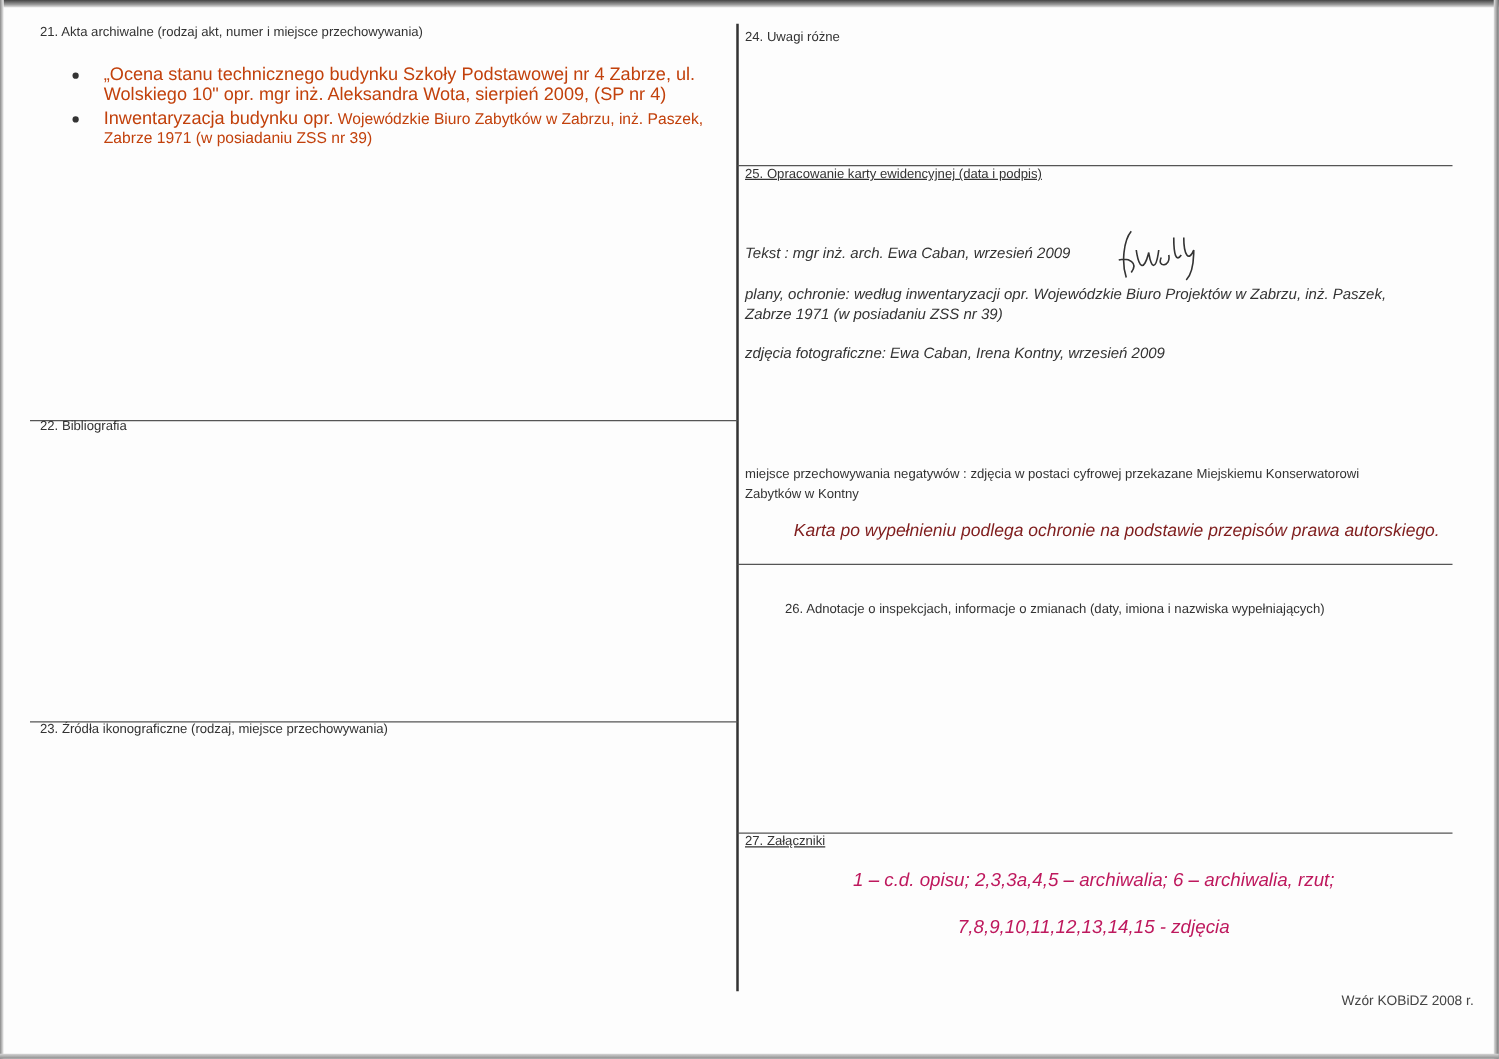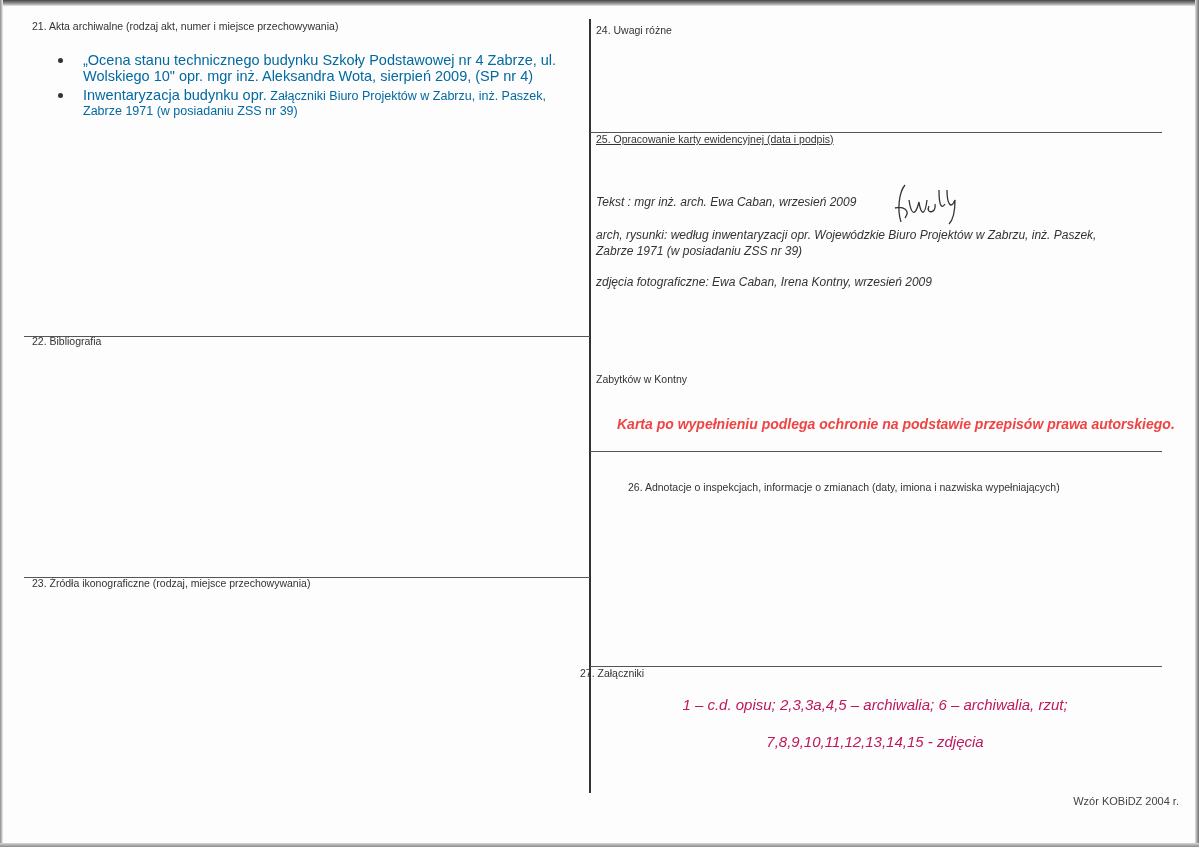--- a/index.html
+++ b/index.html
@@ -49,21 +49,21 @@
       left: 58px;
       top: 52px;
       width: 520px;
       margin: 0;
       padding: 0;
       list-style: none;
     }
     .bullets li {
       position: relative;
       padding-left: 25px;
-      color: #0369a1;
+      color: #c2410c;
     }
     .bullets li .dot {
       position: absolute; left: 0; top: 6px;
       width: 5px; height: 5px; border-radius: 50%; background: #333;
     }
     .b-large { font-size: 14.5px; line-height: 16px; }
     .b-small { font-size: 12.5px; line-height: 15px; }
     .txt {
       position: absolute;
       font-size: 12px;
@@ -72,24 +72,23 @@
       font-style: italic;
     }
     .txt-small {
       position: absolute;
       font-size: 10.5px;
       color: #333;
       line-height: 16px;
     }
     .copyright {
       position: absolute;
-      left: 617px; top: 416px;
-      font-size: 14px; font-style: italic; color: #ef4444;
+      left: 635px; top: 416px;
+      font-size: 14px; font-style: italic; color: #7f1d1d;
       white-space: nowrap;
-      font-weight: bold;
     }
     .attach {
       position: absolute;
       left: 590px; width: 570px;
       text-align: center;
       font-size: 15px; color: #be185d;
       white-space: nowrap;
       font-style: italic;
     }
     .footer-note {
@@ -118,45 +117,46 @@
 
 <div class="label" style="left:32px; top:20px;">21. Akta archiwalne (rodzaj akt, numer i miejsce przechowywania)</div>
 <ul class="bullets">
   <li class="b-large" style="margin-bottom:3px;">
     <span class="dot"></span>
     <div>„Ocena stanu technicznego budynku Szkoły Podstawowej nr 4 Zabrze, ul.</div>
     <div>Wolskiego 10" opr. mgr inż. Aleksandra Wota, sierpień 2009, (SP nr 4)</div>
   </li>
   <li style="margin-bottom:4px;">
     <span class="dot"></span>
-    <div class="b-large"><span>Inwentaryzacja budynku opr.</span><span class="b-small"> Załączniki Biuro Projektów w Zabrzu, inż. Paszek,</span></div>
+    <div class="b-large"><span>Inwentaryzacja budynku opr.</span><span class="b-small"> Wojewódzkie Biuro Zabytków w Zabrzu, inż. Paszek,</span></div>
     <div class="b-small">Zabrze 1971  (w posiadaniu ZSS nr 39)</div>
   </li>
 </ul>
 
 <div class="label" style="left:32px; top:335px;">22. Bibliografia</div>
 
 <div class="label" style="left:32px; top:577px;">23. Źródła ikonograficzne (rodzaj, miejsce przechowywania)</div>
 
 <div class="label" style="left:596px; top:24px;">24. Uwagi różne</div>
 
 <div class="label" style="left:596px; top:133px;text-decoration:underline;">25. Opracowanie karty ewidencyjnej (data i podpis)</div>
 <div class="txt" style="left:596px; top:194px;">Tekst : mgr inż. arch. Ewa Caban, wrzesień 2009</div>
 <svg class="signature" viewBox="0 0 80 50">
   <path d="M20 5 C14 12, 12 30, 16 42 M10 28 C 18 26, 26 30, 20 38 M24 20 C26 34, 30 38, 34 22 C36 36, 40 36, 42 20 M44 26 C 40 34, 52 34, 50 24 M54 10 C54 24, 56 30, 60 24 M62 10 C62 24, 66 30, 70 20 C70 30, 68 40, 64 44" stroke="#333" stroke-width="1.3" fill="none"></path>
 </svg>
 <div class="txt" style="left:596px; top:227px;">
-  <div>arch, rysunki:  według inwentaryzacji opr. Wojewódzkie Biuro Projektów w Zabrzu, inż. Paszek,</div>
+  <div>plany, ochronie:  według inwentaryzacji opr. Wojewódzkie Biuro Projektów w Zabrzu, inż. Paszek,</div>
   <div>Zabrze 1971  (w posiadaniu ZSS nr 39)</div>
 </div>
 <div class="txt" style="left:596px; top:274px;">zdjęcia fotograficzne:  Ewa Caban, Irena Kontny, wrzesień 2009</div>
 <div class="txt-small" style="left:596px; top:371px;">
+  <div>miejsce przechowywania negatywów :  zdjęcia w postaci cyfrowej przekazane Miejskiemu Konserwatorowi</div>
   <div>Zabytków w Kontny</div>
 </div>
 <div class="copyright">Karta po wypełnieniu podlega ochronie na podstawie przepisów prawa autorskiego.</div>
 
 <div class="label" style="left:596px; top:481px;margin-left:32px;">26. Adnotacje o inspekcjach, informacje o zmianach (daty, imiona i nazwiska wypełniających)</div>
 
-<div class="label" style="left:580px; top:667px;">27. Załączniki</div>
+<div class="label" style="left:596px; top:667px;text-decoration:underline;">27. Załączniki</div>
 <div class="attach" style="top:696px;">1 – c.d. opisu; 2,3,3a,4,5 – archiwalia; 6 – archiwalia, rzut;</div>
 <div class="attach" style="top:733px;">7,8,9,10,11,12,13,14,15 - zdjęcia</div>
 
-<div class="footer-note">Wzór KOBiDZ 2004 r.</div>
+<div class="footer-note">Wzór KOBiDZ 2008 r.</div>
 
 </body></html>

